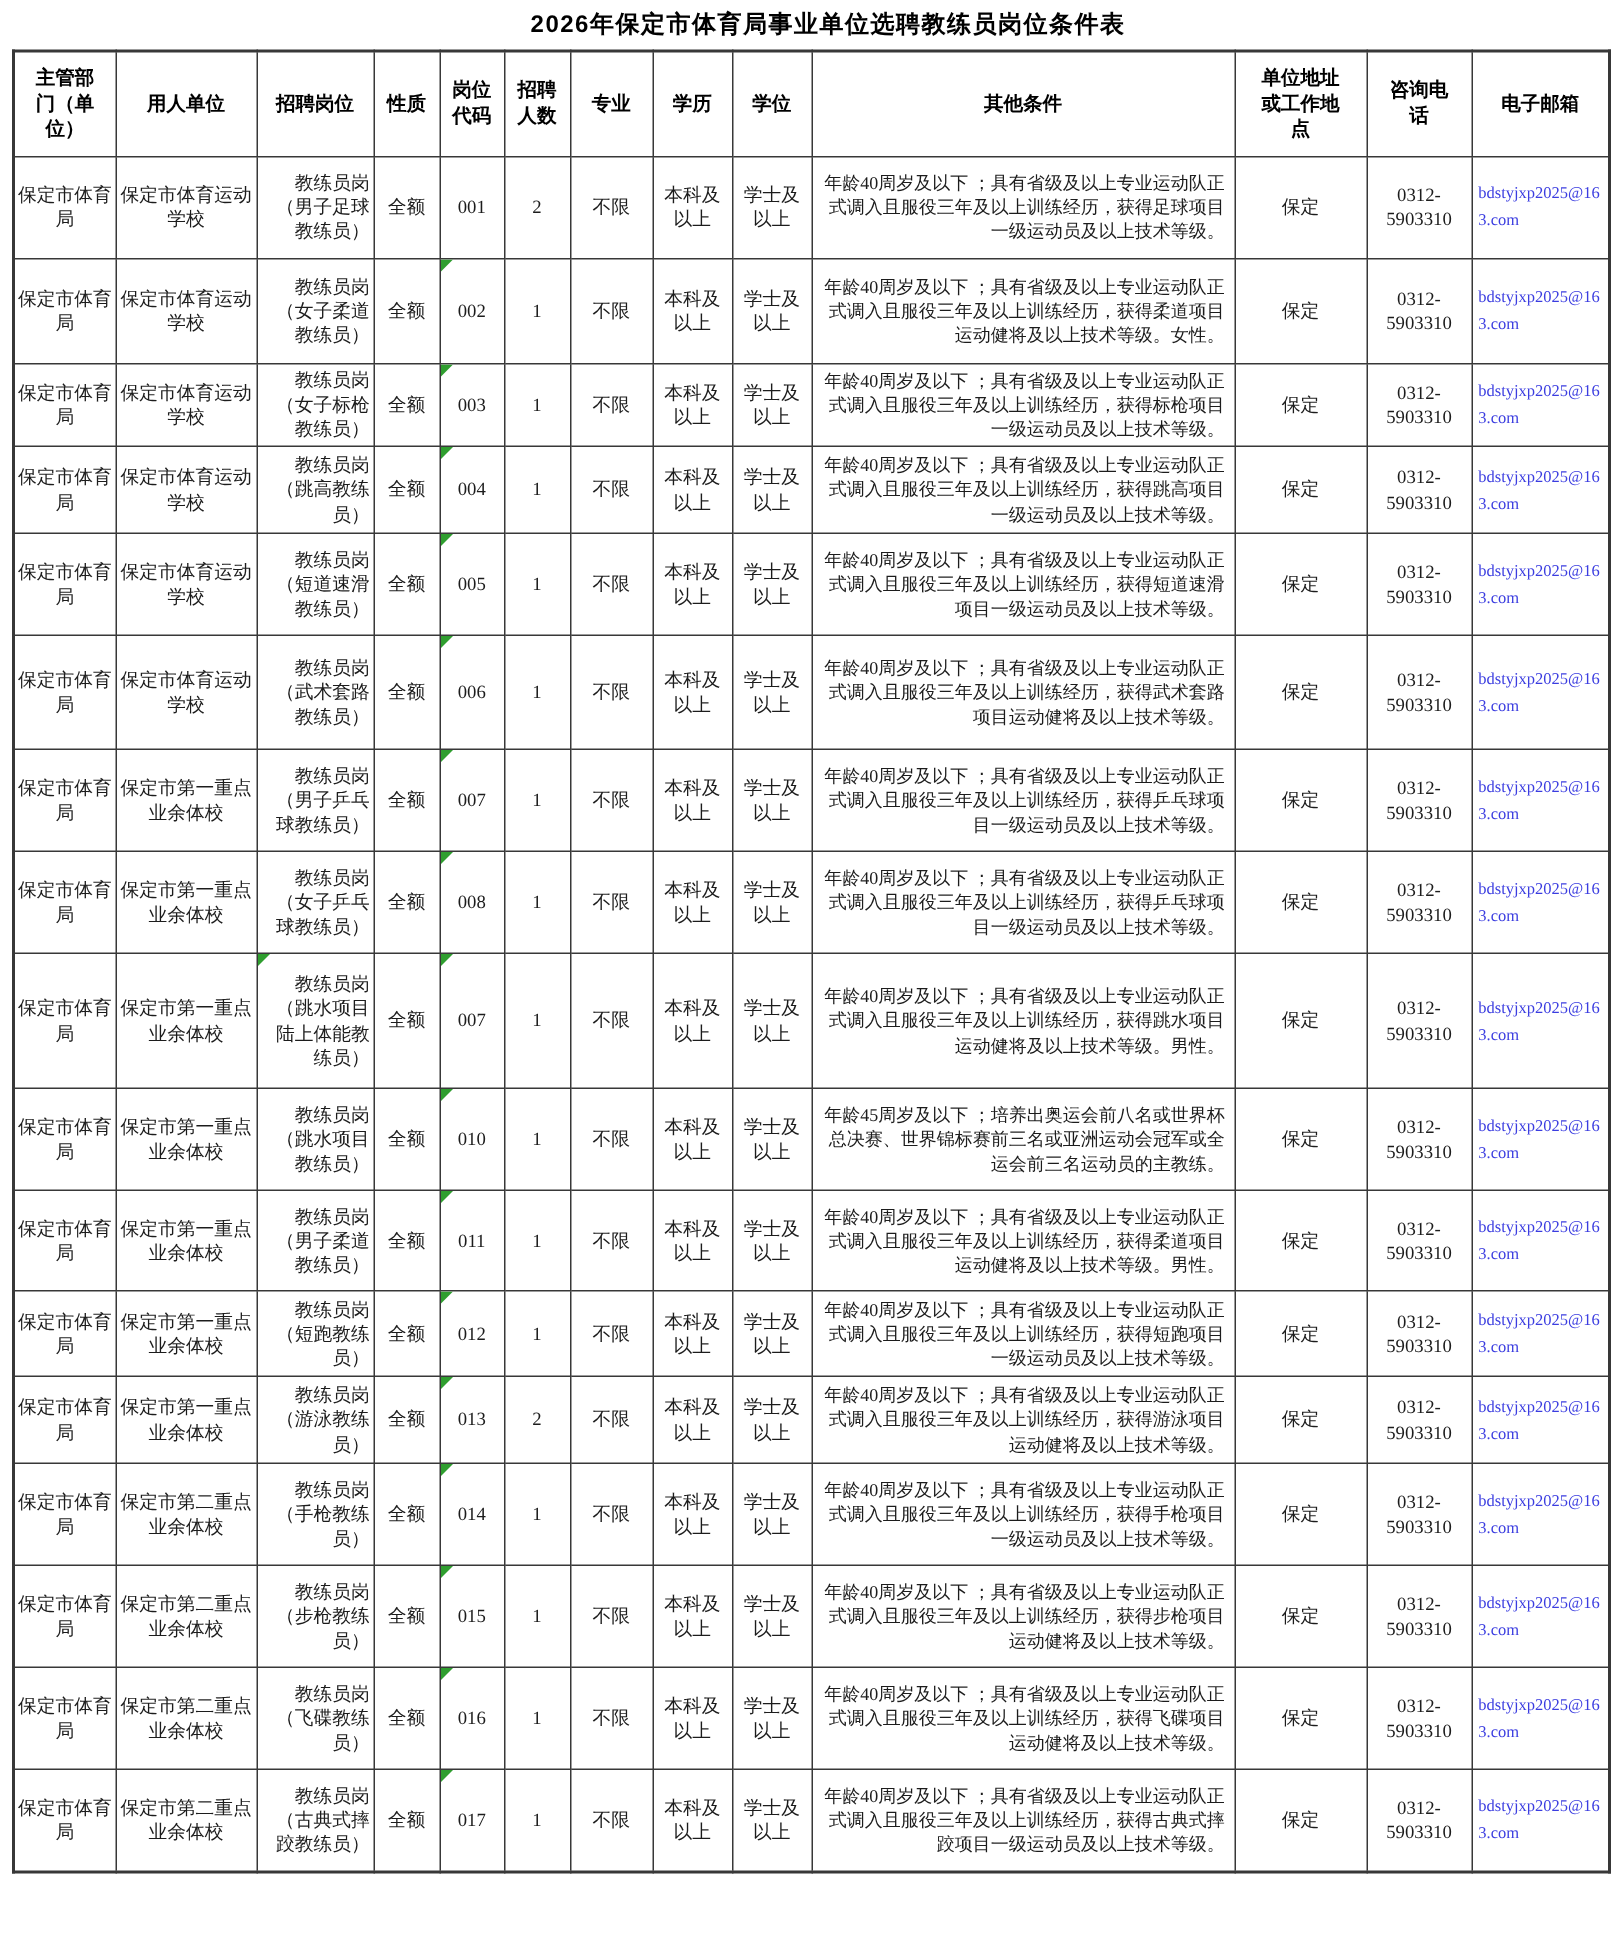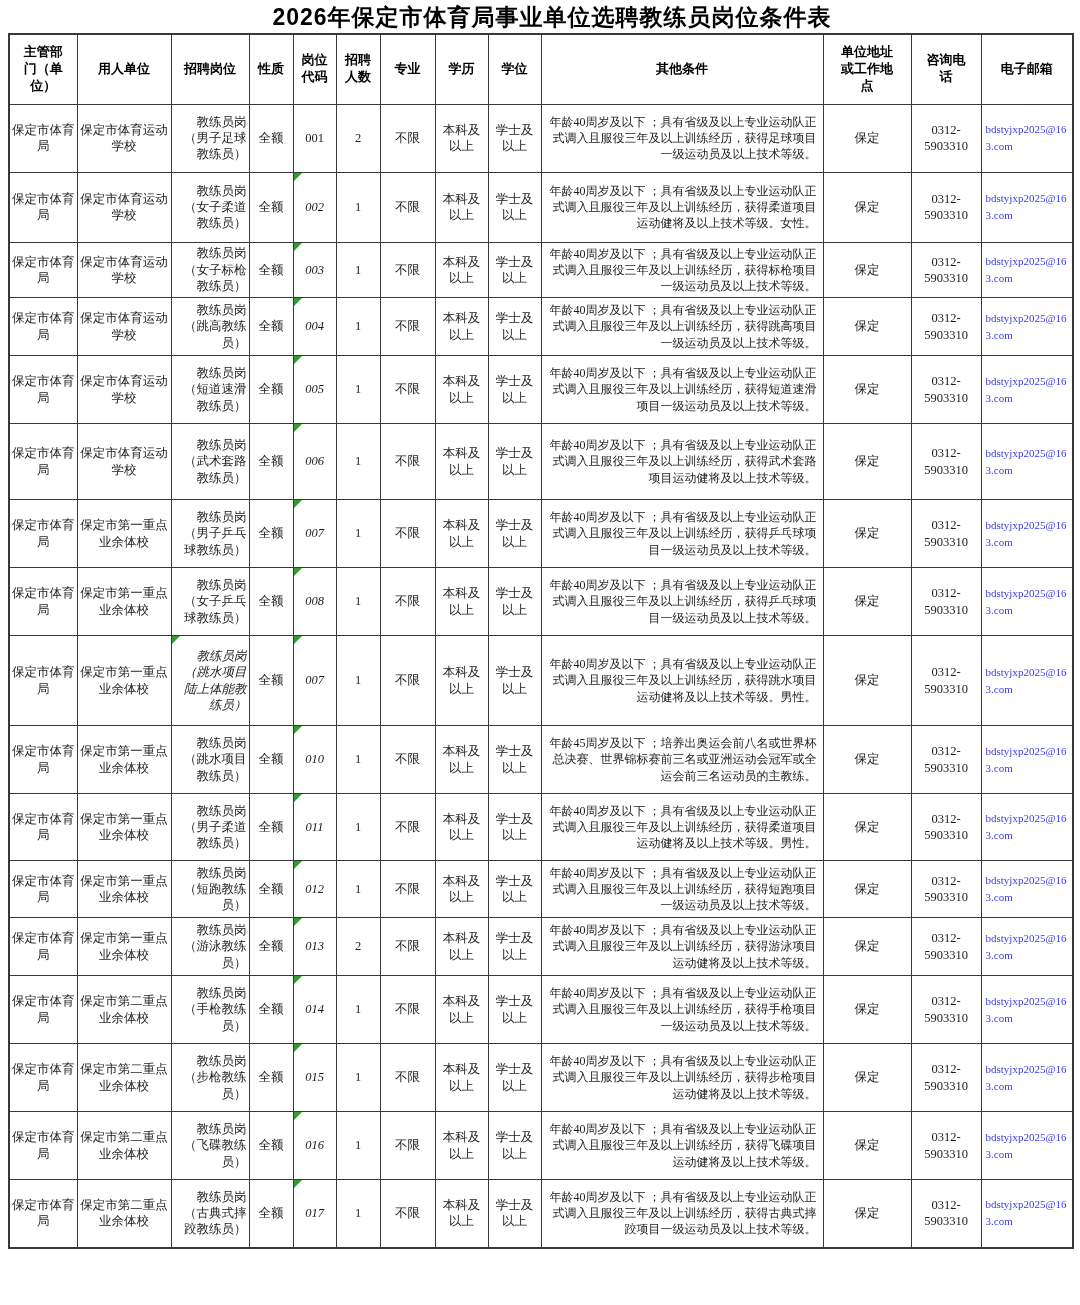--- a/index.html
+++ b/index.html
@@ -9,37 +9,37 @@
   
   .topstrip{position:relative;height:57px;border-bottom:1px solid #d9d9d9;}
   .topstrip .vline{position:absolute;top:0;bottom:0;width:1px;background:#dcdcdc;}
   .attachment{position:absolute;left:16px;top:6px;font-size:17px;color:#111;}
   .corner-flag{position:absolute;left:8px;top:7px;width:0;height:0;
                border-top:8px solid #2f9e2f;border-right:8px solid transparent;}
 
   
   .titlebar{height:33px;text-align:center;
             font-family:"Liberation Sans","DejaVu Sans",sans-serif;
-            font-weight:700;font-size:23px;line-height:34px;color:#000;letter-spacing:1px;margin-left:24px;}
+            font-weight:700;font-size:16px;line-height:34px;color:#000;letter-spacing:1px;margin-left:24px;}
 
   
   table.jobs{border-collapse:collapse;table-layout:fixed;margin-left:8px;width:1064px;
              border:2px solid #383838;}
   .jobs th,.jobs td{border:1px solid #383838;text-align:center;vertical-align:middle;
              padding:2px;overflow:hidden;}
   .jobs thead tr{height:70px;}
   .jobs th{font-family:"Liberation Sans","DejaVu Sans",sans-serif;font-weight:700;
            font-size:13px;line-height:1.3;white-space:pre-line;padding:2px 1px;color:#000;}
   .jobs td{font-size:12.5px;line-height:1.3;}
   td.pos{text-align:right;padding:2px 2px 2px 7px;}
   td.cond{text-align:right;padding:3px 6px;font-size:12px;line-height:1.35;}
   td.email-cell{text-align:left;padding:2px 4px;}
   a.email{color:#3b3de0;word-break:break-all;cursor:pointer;
           font-size:11px;line-height:1.45;text-align:center;}
-  .gflag{position:relative;font-style:italic;}
+  .gflag{position:relative;}
   .gflag::before{content:"";position:absolute;left:0;top:0;width:0;height:0;
                  border-top:8px solid #2f9e2f;border-right:8px solid transparent;}
 
   
   #table-body tr:nth-child(1){height:68px}
   #table-body tr:nth-child(2){height:70px}
   #table-body tr:nth-child(3){height:54px}
   #table-body tr:nth-child(4){height:58px}
   #table-body tr:nth-child(5){height:68px}
   #table-body tr:nth-child(6){height:76px}

